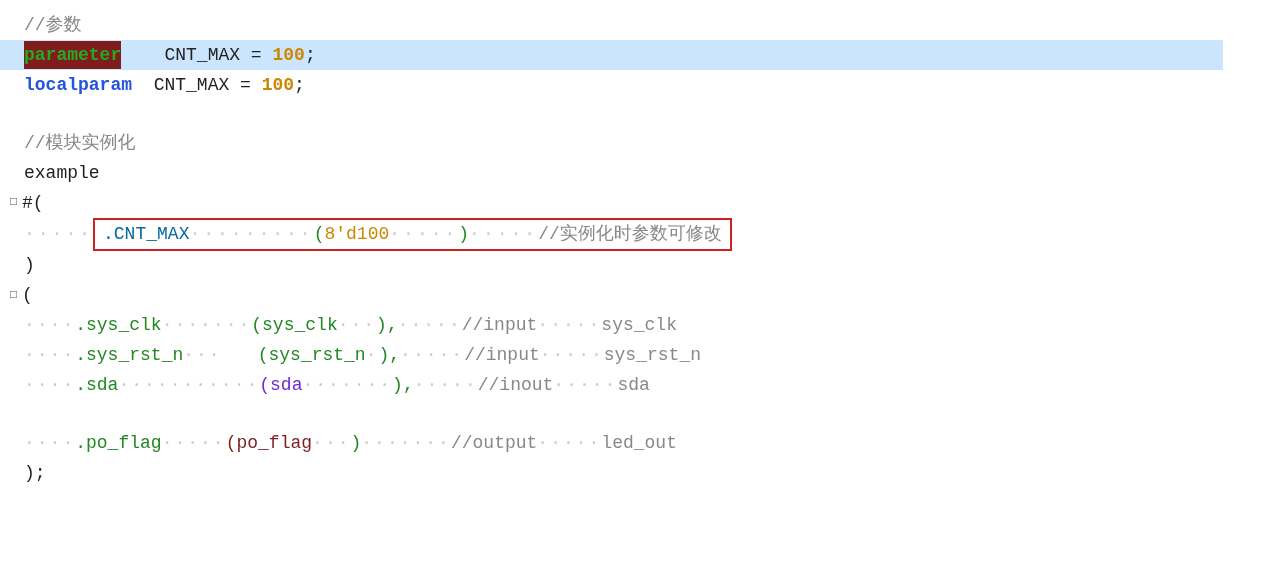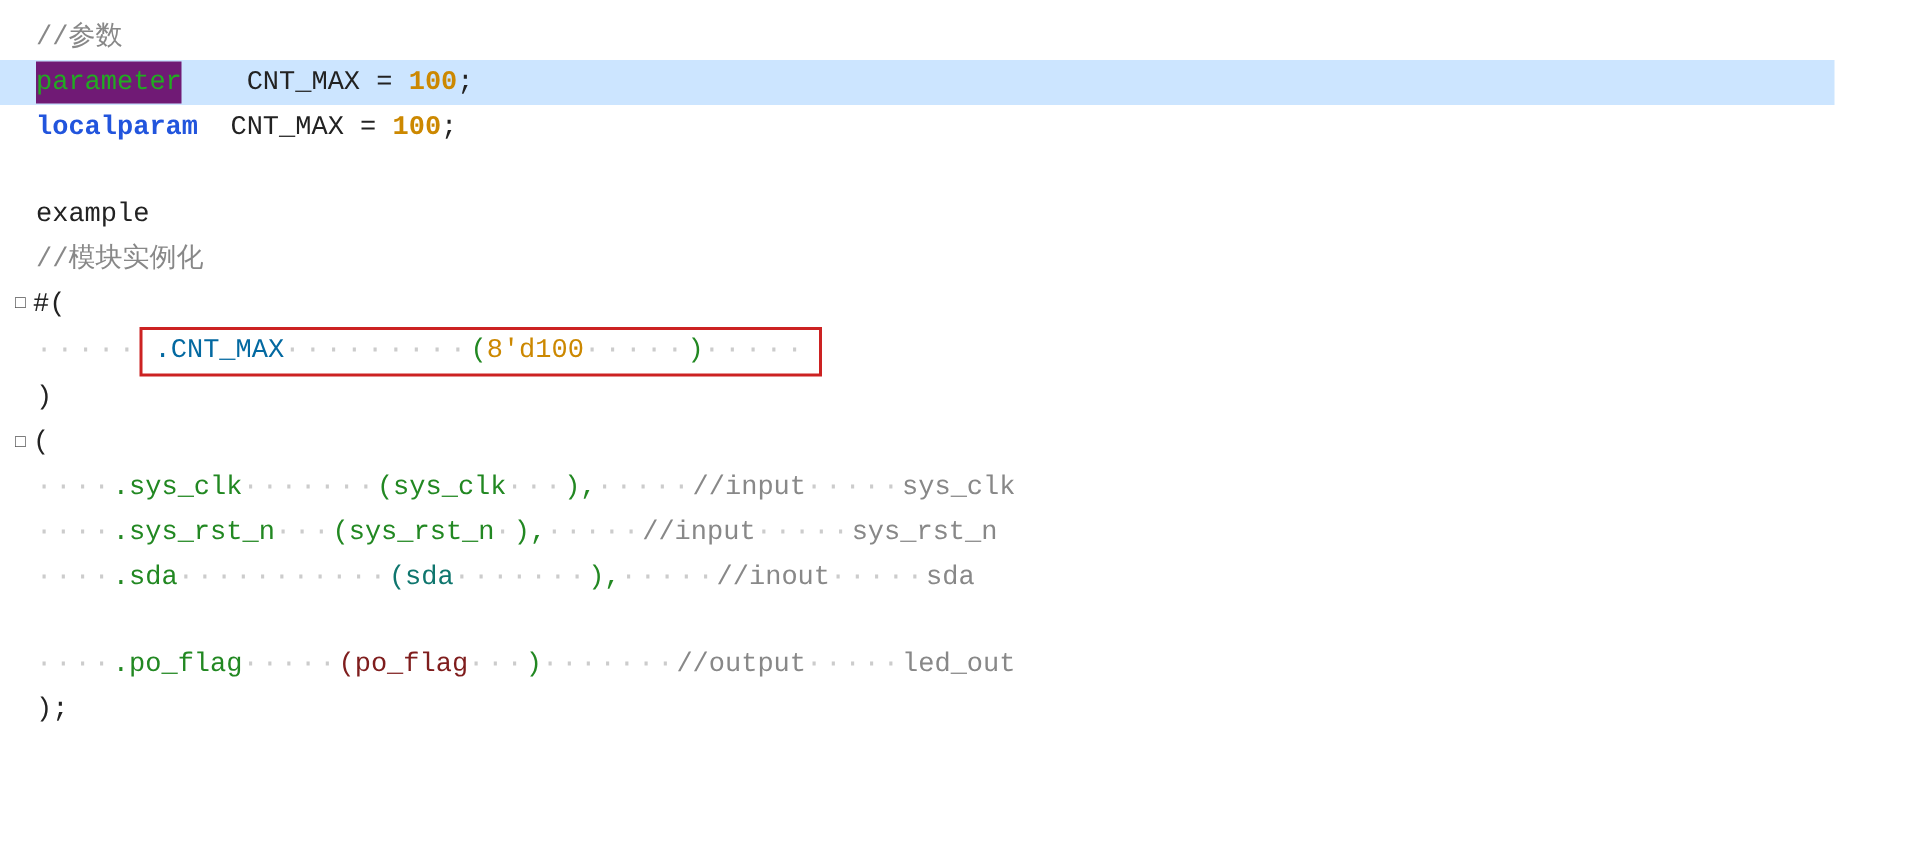--- a/index.html
+++ b/index.html
@@ -30,22 +30,22 @@
     .line-number-indicator {
       display: inline-block;
       width: 12px;
       color: #999;
       font-size: 14px;
       margin-right: 2px;
       user-select: none;
     }
     .keyword-parameter {
       color: #22aa22;
-      background: #701a75;
-      font-weight: normal;
+      background: #7f1d1d;
+      font-weight: bold;
     }
     .keyword-localparam {
       color: #2255dd;
       font-weight: bold;
     }
     .number-literal {
       color: #cc8800;
       font-weight: bold;
     }
     .highlighted-box-line {
@@ -95,41 +95,42 @@
     <span style="color:#cccccc;">&nbsp;&nbsp;</span>
     <span style="color:#222222;">CNT_MAX = </span>
     <span class="number-literal">100</span>
     <span style="color:#222222;">;</span>
   </div>
 
   <div class="line empty-line"></div>
 
   <div class="line">
     <span class="line-number-indicator"></span>
+    <span class="section-comment">//模块实例化</span>
+  </div>
+
+  <div class="line">
+    <span class="line-number-indicator"></span>
     <span style="color:#222222;">example</span>
-  </div>
-
-  <div class="line">
-    <span class="line-number-indicator"></span>
-    <span class="section-comment">//模块实例化</span>
   </div>
 
   <div class="line">
     <span style="color:#555;font-size:12px;width:12px;display:inline-block;">□</span>
     <span style="color:#222222;">#(</span>
   </div>
 
   <div class="highlighted-box-line">
     <span class="line-number-indicator"></span>
     <span style="color:#cccccc;letter-spacing:3px;">·····</span>
     <span class="box-wrapper">
       <span style="color:#0369a1;">.CNT_MAX</span>
       <span style="color:#cccccc;letter-spacing:3px;">·········</span>
       <span style="color:#228822;">(</span><span style="color:#cc8800;">8'd100</span><span style="color:#cccccc;letter-spacing:3px;">·····</span><span style="color:#228822;">)</span>
       <span style="color:#cccccc;letter-spacing:3px;">·····</span>
+      <span class="section-comment">//实例化时参数可修改</span>
     </span>
   </div>
 
   <div class="line">
     <span class="line-number-indicator"></span>
     <span style="color:#222222;">)</span>
   </div>
 
 
   <div class="line">
@@ -149,35 +150,35 @@
     <span class="section-comment">//input</span>
     <span style="color:#cccccc;letter-spacing:2px;">·····</span>
     <span class="section-comment">sys_clk</span>
   </div>
 
   <div class="line">
     <span class="line-number-indicator"></span>
     <span style="color:#cccccc;letter-spacing:2px;">····</span>
     <span style="color:#228822;">.sys_rst_n</span>
     <span style="color:#cccccc;letter-spacing:2px;">···</span>
-    <span style="color:#228822;">(sys_rst_n</span>
+    <span style="color:#228822;margin-left:36px;">(sys_rst_n</span>
     <span style="color:#cccccc;letter-spacing:2px;">·</span>
     <span style="color:#228822;">),</span>
     <span style="color:#cccccc;letter-spacing:2px;">·····</span>
     <span class="section-comment">//input</span>
     <span style="color:#cccccc;letter-spacing:2px;">·····</span>
     <span class="section-comment">sys_rst_n</span>
   </div>
 
   <div class="line">
     <span class="line-number-indicator"></span>
     <span style="color:#cccccc;letter-spacing:2px;">····</span>
     <span style="color:#228822;">.sda</span>
     <span style="color:#cccccc;letter-spacing:2px;">···········</span>
-    <span style="color:#0f766e;text-align:right;">(sda</span>
+    <span style="color:#6d28d9;text-align:right;">(sda</span>
     <span style="color:#cccccc;letter-spacing:2px;">·······</span>
     <span style="color:#228822;">),</span>
     <span style="color:#cccccc;letter-spacing:2px;">·····</span>
     <span class="section-comment">//inout</span>
     <span style="color:#cccccc;letter-spacing:2px;">·····</span>
     <span class="section-comment">sda</span>
   </div>
 
   <div class="line empty-line"></div>
 

